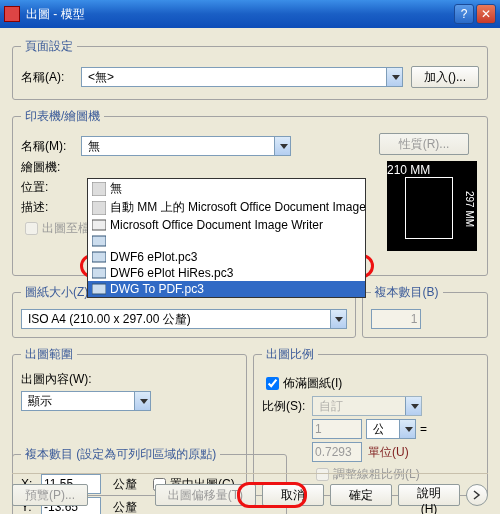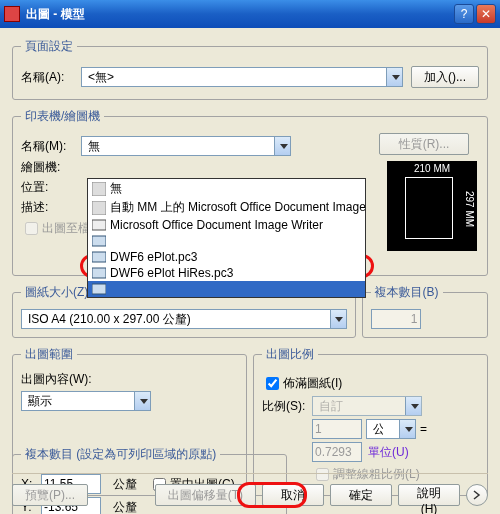--- a/index.html
+++ b/index.html
@@ -1,37 +1,37 @@
 <!DOCTYPE html>
 <html><head>
 <meta charset="utf-8">
 <style>
 *{box-sizing:border-box;font-family:"Microsoft JhengHei","PMingLiU",Tahoma,sans-serif;font-size:12px}
 body{margin:0;background:#ece9d8;width:500px;height:514px;overflow:hidden}
 .titlebar{height:28px;background:linear-gradient(to bottom,#3b8ee8 0%,#1a5fc5 50%,#0d4db8 100%);display:flex;align-items:center;padding:0 4px;color:#fff}
 .title-icon{width:16px;height:16px;background:#d44;margin-right:6px;border:1px solid #800}
-.title-text{flex:1;font-weight:bold}
+.title-text{flex:1;font-weight:normal}
 .title-btn{width:20px;height:20px;background:linear-gradient(#5a9ae8,#2a6ac8);border:1px solid #1a4a98;margin-left:2px;color:#fff;text-align:center;line-height:18px;border-radius:3px;cursor:pointer}
 .title-btn.close{background:linear-gradient(#e87a5a,#c83a2a)}
 .client{padding:10px 12px 8px 12px;background:#ece9d8;height:486px;position:relative}
 fieldset{border:1px solid #a3a3a3;border-radius:3px;margin:0 0 8px 0;padding:8px 8px}
 legend{color:#3a5a99;padding:0 4px}
 .row{display:flex;align-items:center;margin:3px 0}
 .lbl{width:60px}
 select,input[type=text]{border:1px solid #7e9db9;height:20px;background:#fff;padding:0 2px}
 select{padding-right:16px}
 .btn{border:1px solid #919b9c;background:linear-gradient(#fdfdfd,#eceae0);height:22px;padding:0 12px;cursor:pointer;border-radius:2px}
 .btn:disabled,.disabled{color:#999;background:linear-gradient(#f5f5f0,#eceae0)}
 .dropdown-open{position:absolute;z-index:10;background:#fff;border:1px solid #333;left:87px;top:150px;width:279px}
 .dd-item{padding:1px 4px;display:flex;align-items:center;gap:4px;white-space:nowrap;overflow:hidden}
 .dd-item.sel{background:#316ac5;color:#fff}
 .dd-icon{width:14px;height:14px;flex-shrink:0}
 .preview{width:90px;height:90px;background:#000;position:relative;margin-left:8px}
 .preview .paper{position:absolute;left:18px;top:16px;width:48px;height:62px;border:1px solid #fff}
-.preview .lbl-top{position:absolute;top:2px;left:0;right:0;text-align:center;color:#fff;font-size:10px}
+.preview .lbl-top{position:absolute;top:2px;left:0;right:0;color:#fff;font-size:12px}
 .preview .lbl-side{position:absolute;right:2px;top:30px;color:#fff;font-size:10px;writing-mode:vertical-rl}
 .red-circle{border:3px solid #e11;border-radius:12px;position:absolute;pointer-events:none}
 .cols{display:flex;gap:6px}
 .col{flex:1}
 input[type=checkbox]{margin-right:4px;vertical-align:middle}
 .tri{display:inline-block;width:0;height:0;border-left:4px solid transparent;border-right:4px solid transparent;border-top:5px solid #333;margin-left:2px;vertical-align:middle}
 .footer{position:absolute;bottom:8px;left:12px;right:12px;display:flex;align-items:center;gap:6px;border-top:1px solid #c8c0ac;padding-top:10px}
 .expand-btn{width:22px;height:22px;border:1px solid #919b9c;background:linear-gradient(#fdfdfd,#eceae0);border-radius:11px;display:flex;align-items:center;justify-content:center;cursor:pointer}
 .sel-box{position:relative;display:inline-block}
 .sel-arrow{position:absolute;right:1px;top:1px;width:16px;height:18px;background:linear-gradient(#dbeaf9,#b4cef0);border-left:1px solid #7e9db9;text-align:center;line-height:18px;pointer-events:none}
@@ -134,20 +134,21 @@
     <div class="dd-item">
         <svg class="dd-icon">
           <rect width="14" height="10" y="2" fill="#cde" stroke="#357"></rect>
         </svg>
         <span>DWF6 ePlot HiRes.pc3</span>
       </div>
     <div class="dd-item sel">
         <svg class="dd-icon">
           <rect width="14" height="10" y="2" fill="#cde" stroke="#357"></rect>
         </svg>
+        <span>DWG To PDF.pc3</span>
       </div>
   </div>
   <div class="red-circle" style="left:80px;top:226px;width:294px;height:24px"></div>
 
   <div class="cols">
     <fieldset class="col" style="flex:3">
       <legend>圖紙大小(Z)</legend>
       <span class="sel-box" style="width:100%">
         <select style="width:100%">
           <option>ISO A4 (210.00 x 297.00 公釐)</option>
@@ -190,21 +191,21 @@
       <div class="row" style="padding-left:50px">
         <input type="text" disabled="" style="width: 50px; background: rgb(244, 242, 232); color: rgb(153, 153, 153);" value="1">
         <span class="sel-box" style="width:50px;margin:0 4px">
           <select style="width:100%"><option>公釐</option></select>
           <span class="sel-arrow"><span class="tri"></span></span>
         </span>
         <span>=</span>
       </div>
       <div class="row" style="padding-left:50px">
         <input type="text" disabled="" style="width: 50px; background: rgb(244, 242, 232); color: rgb(153, 153, 153);" value="0.7293">
-        <span style="color:#6d28d9;margin-left:6px">單位(U)</span>
+        <span style="color:#7f1d1d;margin-left:6px">單位(U)</span>
       </div>
       <div class="row" style="padding-left:50px">
         <input type="checkbox" disabled="" style="">
         <span style="color:#999">調整線粗比例(L)</span>
       </div>
     </fieldset>
   </div>
 
   <fieldset style="width:275px;margin-top:-58px">
     <legend>複本數目 (設定為可列印區域的原點)</legend>

